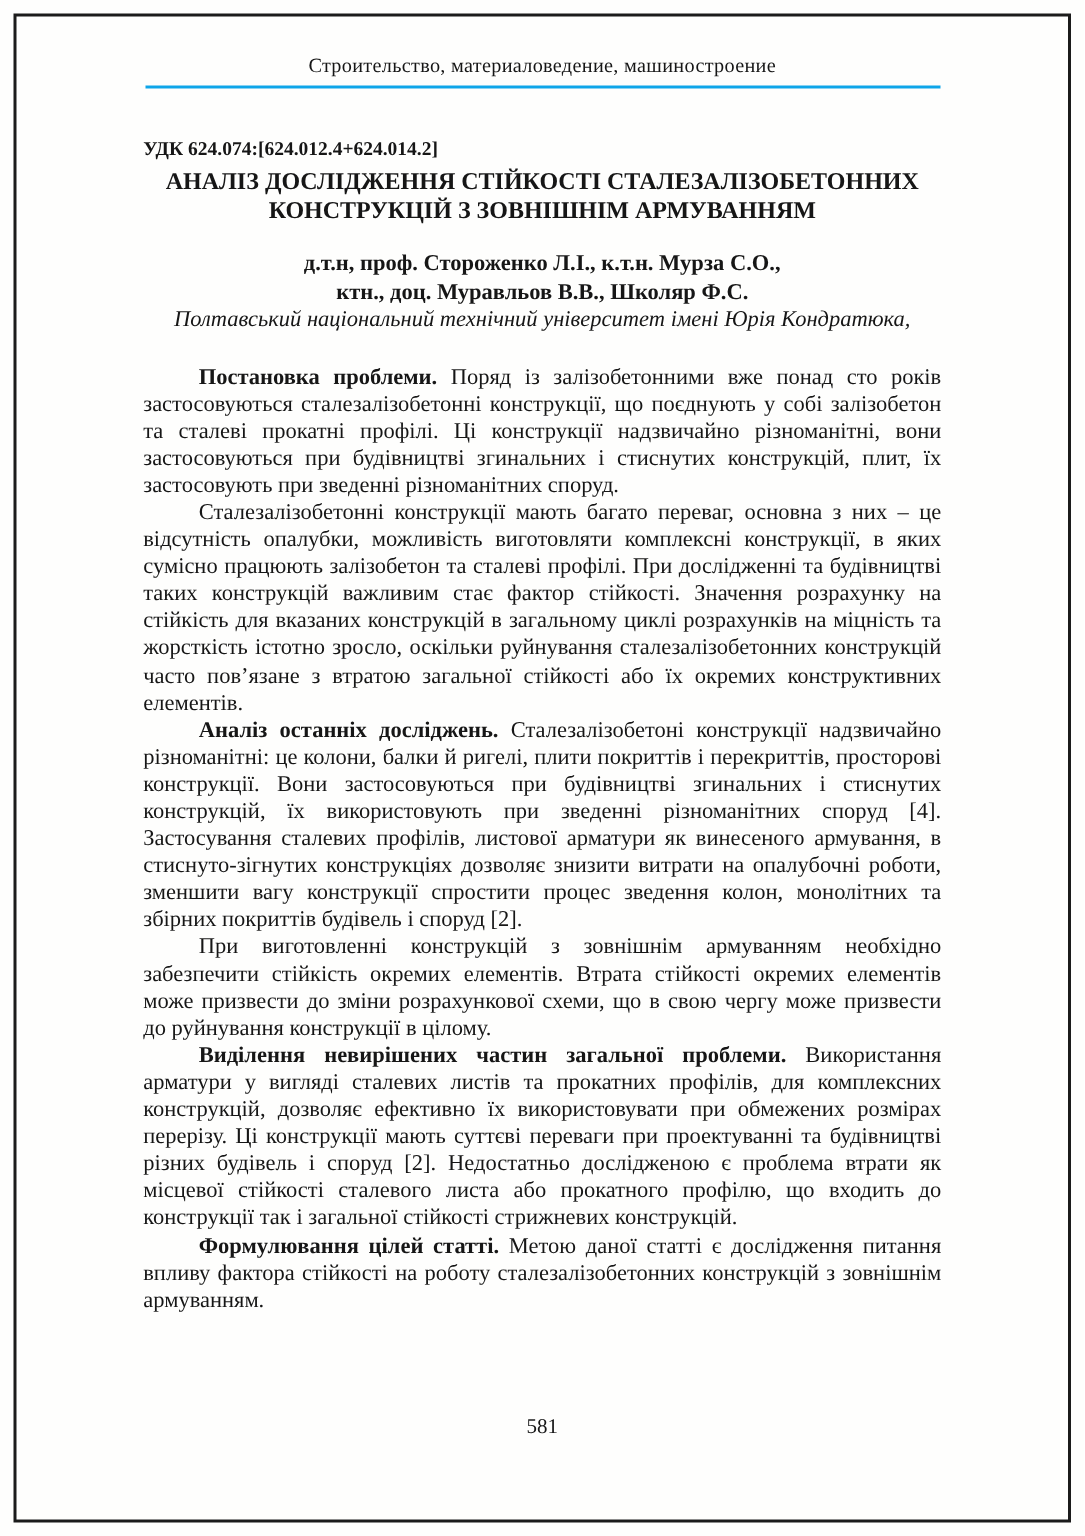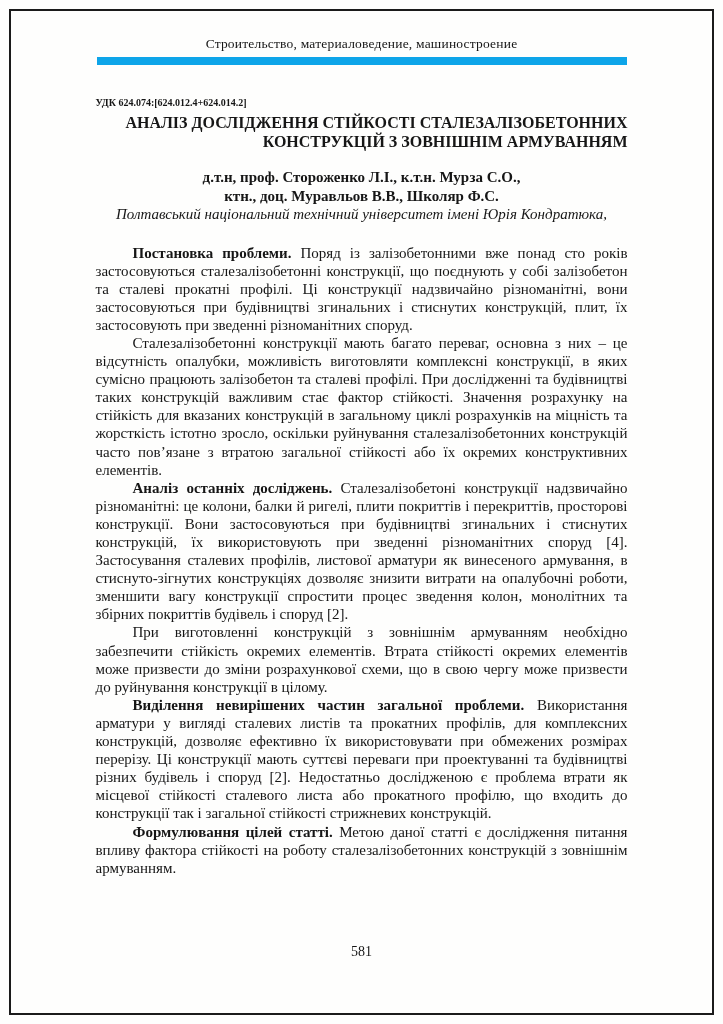--- a/index.html
+++ b/index.html
@@ -22,44 +22,44 @@
     border: 2px solid #1b1b1b;
     pointer-events: none;
   }
 
   .running-head {
     width: 530px;
     margin: 0 auto;
     padding-top: 36px;
   }
   .running-head-inner {
-    border-bottom: 8px solid #0ea5e9;
+    border-bottom: 2px solid #0ea5e9;
     text-align: center;
     font-size: 13.5px;
     letter-spacing: 0.2px;
     padding-bottom: 5px;
   }
 
   .content {
     width: 532px;
     margin: 0 auto;
   }
 
   .udc {
     margin-top: 32px;
     font-weight: bold;
-    font-size: 10px;
+    font-size: 13px;
   }
 
   .title {
     margin-top: 5px;
     font-size: 16px;
     font-weight: bold;
     line-height: 19px;
-    text-align: right;
+    text-align: center;
   }
 
   .authors {
     margin-top: 17px;
     text-align: center;
     font-weight: bold;
     font-size: 15px;
     line-height: 18.5px;
   }
 

